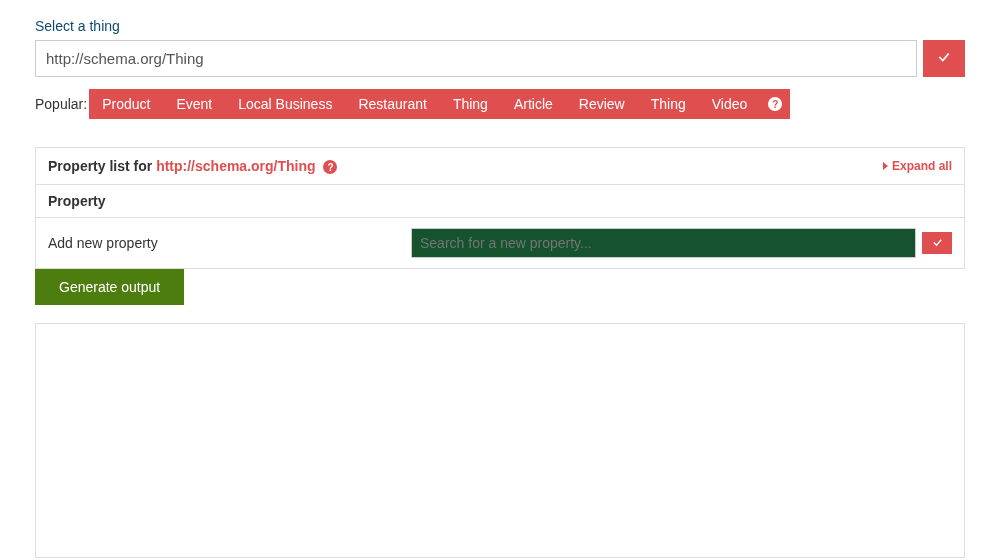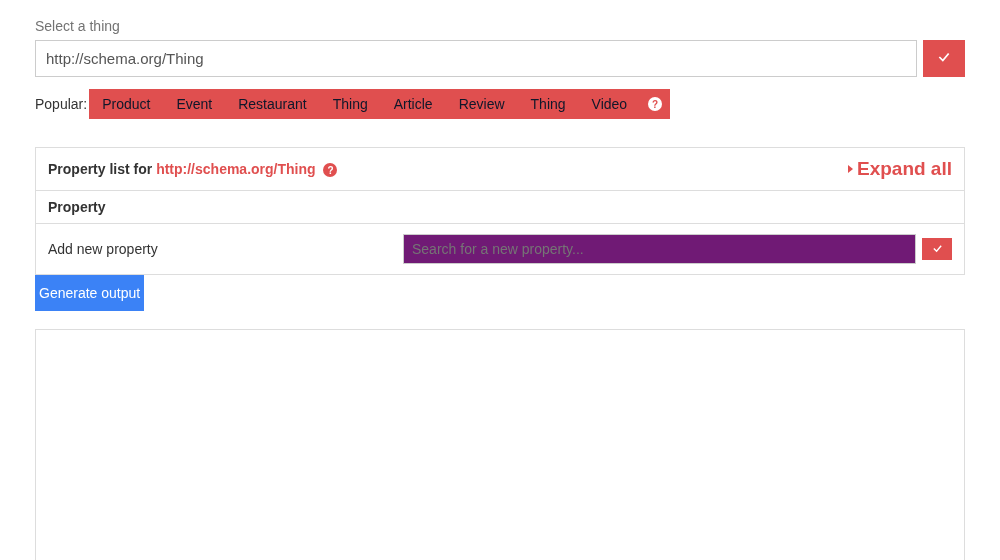--- a/index.html
+++ b/index.html
@@ -6,21 +6,21 @@
     body {
       font-family: -apple-system, BlinkMacSystemFont, "Segoe UI", Helvetica, Arial, sans-serif;
       font-size: 14px;
       color: #333;
       background: #fff;
       padding: 18px 35px;
     }
     .section-label {
       font-size: 14px;
       margin-bottom: 6px;
-      color: #737373;
+      color: #0c4a6e;
     }
     .select-row {
       display: flex;
       gap: 6px;
       margin-bottom: 12px;
     }
     .select-input {
       flex: 1;
       border: 1px solid #ccc;
       padding: 9px 10px;
@@ -46,21 +46,21 @@
     .btn-confirm svg { width: 14px; height: 14px; }
     .popular-row {
       display: flex;
       align-items: center;
       margin-bottom: 28px;
       flex-wrap: wrap;
     }
     .popular-label { font-size: 14px; color: #333; margin-right: 2px; }
     .btn-pill {
       background: #e04f4f;
-      color: #0f172a;
+      color: #ffffff;
       border: none;
       padding: 7px 13px;
       font-size: 14px;
       cursor: pointer;
     }
     .btn-help {
       background: #e04f4f;
       color: #fff;
       border: none;
       width: 30px;
@@ -104,21 +104,21 @@
       padding: 10px 12px;
       border-bottom: 1px solid #ddd;
     }
     .panel-title {
       font-size: 14px;
       font-weight: bold;
     }
     .panel-title .link-red { color: #e04f4f; }
     .expand-all {
       color: #e04f4f;
-      font-size: 19px;
+      font-size: 12px;
       font-weight: bold;
       cursor: pointer;
       display: inline-flex;
       align-items: center;
       gap: 4px;
     }
     .expand-all .tri {
       width: 0; height: 0;
       border-top: 4px solid transparent;
       border-bottom: 4px solid transparent;
@@ -129,53 +129,53 @@
       padding: 8px 12px;
       border-bottom: 1px solid #ddd;
       font-weight: bold;
     }
     .col-prop { width: 355px; }
     .col-type { flex: 1; }
     .table-row {
       display: flex;
       align-items: center;
       padding: 10px 12px;
-      gap: 0;
+      gap: 8px;
     }
     .row-label { width: 355px; color: #333; }
     .row-input-wrap {
       flex: 1;
       display: flex;
       gap: 6px;
       align-items: center;
     }
     .search-input {
       flex: 1;
       border: 1px solid #ccc;
       padding: 6px 8px;
       font-size: 14px;
       color: #999;
-      background: #701a75;
+      background: #14532d;
     }
     .btn-small-confirm {
       background: #e04f4f;
       border: none;
       width: 30px;
       height: 22px;
       cursor: pointer;
       display: inline-flex;
       align-items: center;
       justify-content: center;
     }
     .btn-small-confirm svg { width: 11px; height: 11px; }
     .btn-generate {
-      background: #3b82f6;
-      color: #fff;
-      border: none;
-      padding: 10px 4px;
+      background: #4d7c0f;
+      color: #fff;
+      border: none;
+      padding: 10px 24px;
       font-size: 14px;
       cursor: pointer;
       margin-bottom: 18px;
     }
     .output-box {
       border: 1px solid #ddd;
       height: 235px;
       background: #fff;
     }
   </style>
@@ -194,20 +194,21 @@
           <polyline points="4,12 10,18 20,6"></polyline>
         </svg>
     </span>
   </button>
 </div>
 
 <div class="popular-row">
   <span class="popular-label">Popular:</span>
   <button class="btn-pill">Product</button>
   <button class="btn-pill">Event</button>
+  <button class="btn-pill">Local Business</button>
   <button class="btn-pill">Restaurant</button>
   <button class="btn-pill">Thing</button>
   <button class="btn-pill">Article</button>
   <button class="btn-pill">Review</button>
   <button class="btn-pill">Thing</button>
   <button class="btn-pill">Video</button>
   <button class="btn-help">
     <span class="help-circle">?</span>
   </button>
 </div>

